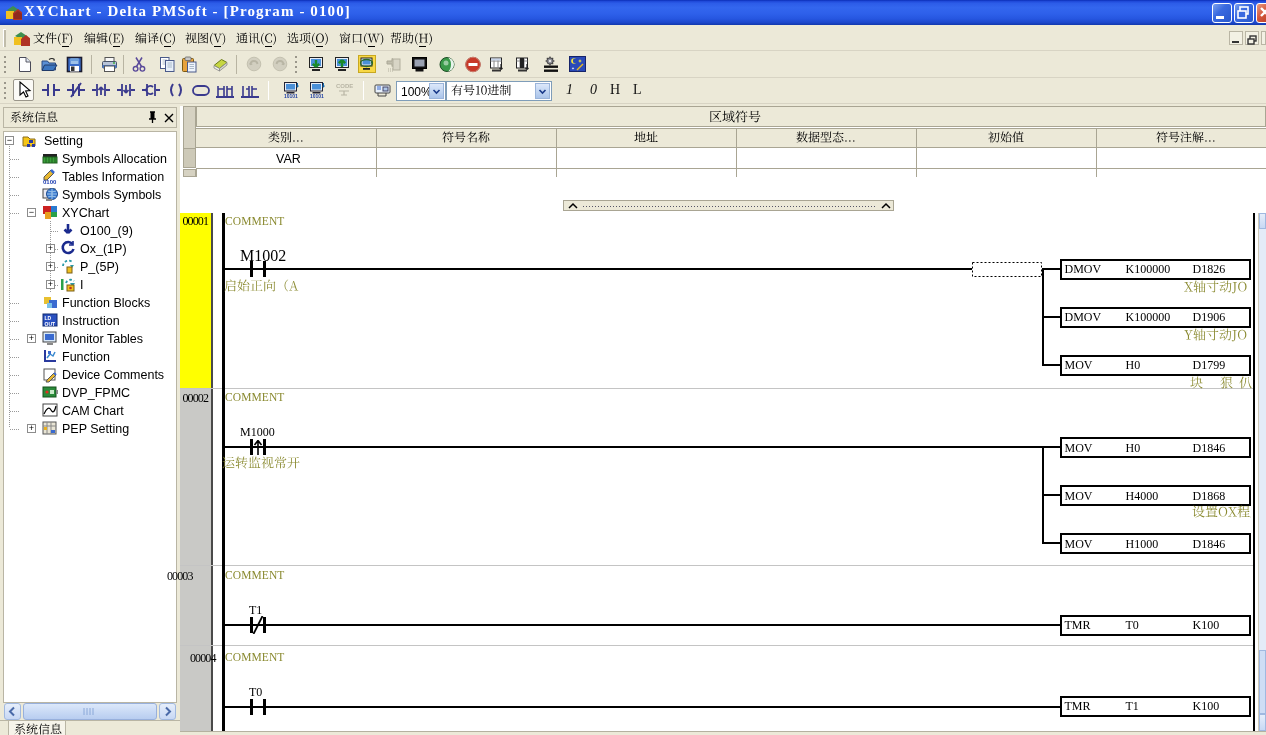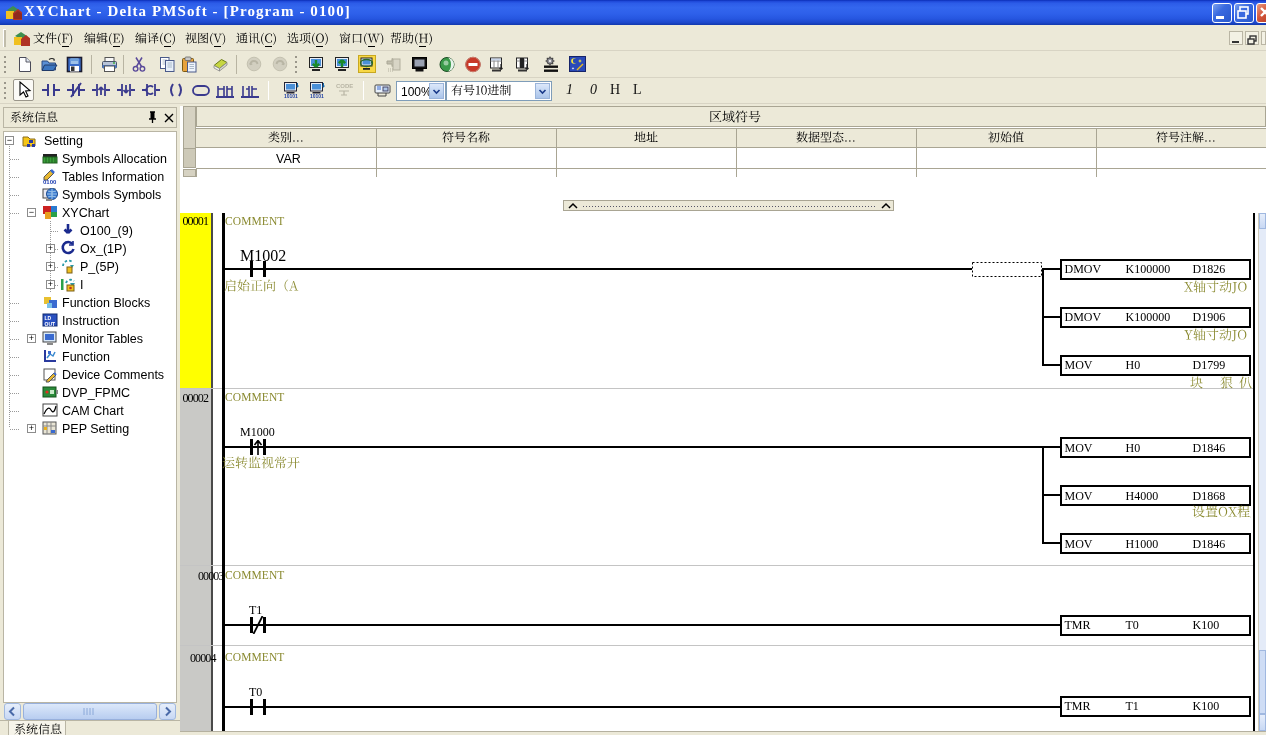--- a/index.html
+++ b/index.html
@@ -497,21 +497,21 @@
 <div class="abs" style="left:180px;top:213px;width:33px;height:175.5px;background:#ffff00;border-right:2px solid #4a4a4a"></div>
 <div class="abs" style="left:180px;top:388.5px;width:33px;height:177.0px;background:#c9c9c6;border-right:2px solid #4a4a4a"></div>
 <div class="abs" style="left:180px;top:565.5px;width:33px;height:79.5px;background:#c9c9c6;border-right:2px solid #4a4a4a"></div>
 <div class="abs" style="left:180px;top:645px;width:33px;height:86px;background:#c9c9c6;border-right:2px solid #4a4a4a"></div>
 <div class="abs" style="left:180px;top:388px;width:1073px;height:1px;background:#c4c4c4"></div>
 <div class="abs" style="left:180px;top:565px;width:1073px;height:1px;background:#c4c4c4"></div>
 <div class="abs" style="left:180px;top:645px;width:1073px;height:1px;background:#c4c4c4"></div>
 <div class="abs" style="left:180px;top:731px;width:1086px;height:1px;background:#b5b1a0"></div>
 <div class="num" style="left:182.5px;top:214px">00001</div>
 <div class="num" style="left:182.5px;top:391px">00002</div>
-<div class="num" style="left:198px;top:568.5px">00003</div>
+<div class="num" style="left:167px;top:568.5px">00003</div>
 <div class="num" style="left:190px;top:651px">00004</div>
 <div class="abs" style="left:222px;top:213px;width:2.5px;height:518px;background:#000"></div>
 <div class="abs" style="left:1252.5px;top:213px;width:2.5px;height:518px;background:#000"></div>
 <div class="cmt" style="left:225px;top:214.5px">COMMENT</div>
 <div class="cmt" style="left:225px;top:391px">COMMENT</div>
 <div class="cmt" style="left:225px;top:568.5px">COMMENT</div>
 <div class="cmt" style="left:225px;top:651px">COMMENT</div>
 <div class="wire" style="left:224px;top:267.5px;width:836px"></div>
 <div class="abs serif" style="left:240px;top:247px;font-size:16px">M1002</div>
 <div class="bar" style="left:250px;top:260.5px"></div>

